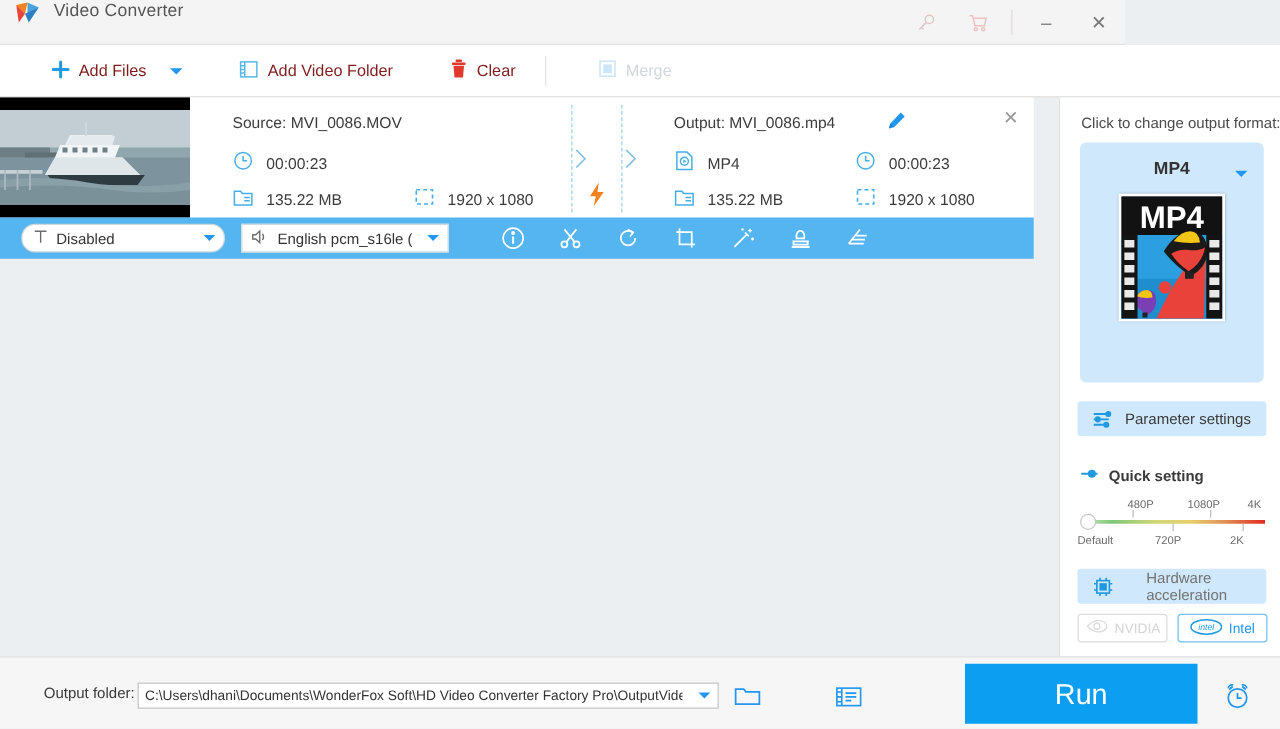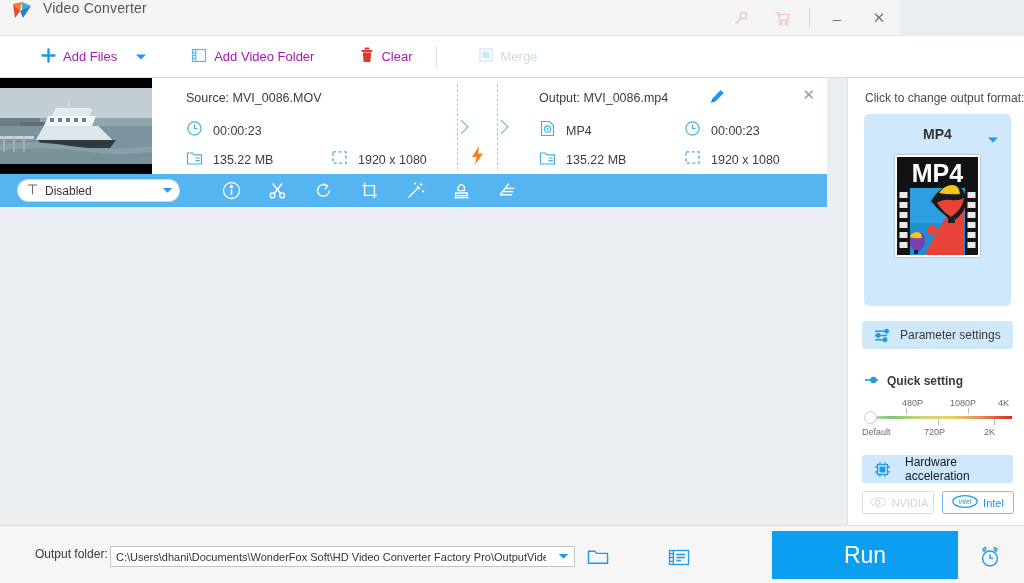--- a/index.html
+++ b/index.html
@@ -53,21 +53,21 @@
   .toolbar {
     position: absolute; left: 0; top: 36px;
     width: 1024px; height: 42px;
     background: #fff;
     border-bottom: 1px solid #dcdcdc;
     display: flex; align-items: center;
   }
   .tool-btn {
     display: flex; align-items: center; height: 42px;
     padding: 0 9px;
-    font-size: 13px; color: #a21caf;
+    font-size: 13px; color: #7f1d1d;
     white-space: nowrap;
   }
   .tool-btn .lbl { margin-left: 7px; }
   .tool-caret {
     width: 30px; height: 42px; display: flex;
     align-items: center; justify-content: center;
   }
   .tool-divider {
     width: 1px; height: 24px; background: #e2e2e2; margin: 0 14px;
   }
@@ -222,21 +222,21 @@
     position: absolute; left: 2px; top: 13px;
     width: 13px; height: 13px; border-radius: 50%;
     background: #fff; border: 1px solid #c7c7c7;
   }
   .hw-btn {
     position: absolute; left: 14px; top: 377px;
     width: 151px; height: 28px;
     background: #cfe8fb; border-radius: 3px;
     display: flex; align-items: center;
   }
-  .hw-btn .lbl { margin-left: 14px; font-size: 12px; color: #0f172a; }
+  .hw-btn .lbl { margin-left: 26px; font-size: 12px; color: #737373; }
   .gpu-row {
     position: absolute; left: 14px; top: 413px;
     display: flex; gap: 8px;
   }
   .gpu {
     width: 72px; height: 23px;
     border: 1px solid #dcdcdc; border-radius: 3px;
     display: flex; align-items: center; justify-content: center;
     font-size: 11px; color: #d4d4d4; background: #fff;
   }
@@ -532,20 +532,34 @@
         </svg>
       </span>
       <span class="sel-txt">Disabled</span>
       <span class="caret-box">
         <svg width="11" height="7" viewBox="0 0 11 7">
             <path d="M0.8 1 L5.5 5.8 L10.2 1 Z" fill="#2196f3"></path>
           </svg>
       </span>
     </div>
 
+    <div class="sel sel-aud">
+      <span>
+        <svg width="15" height="13" viewBox="0 0 15 13" fill="none" stroke="#6b6b6b" stroke-width="1.1">
+          <path d="M1.2 4.8 H3.6 L6.8 1.8 V11.2 L3.6 8.2 H1.2 Z"></path>
+          <path d="M9 4 q1.6 2.5 0 5"></path>
+        </svg>
+      </span>
+      <span class="sel-txt">English pcm_s16le (</span>
+      <span class="caret-box">
+        <svg width="11" height="7" viewBox="0 0 11 7">
+            <path d="M0.8 1 L5.5 5.8 L10.2 1 Z" fill="#2196f3"></path>
+          </svg>
+      </span>
+    </div>
 
     <div class="edit-icons">
       <span class="eicon">
         <svg width="19" height="19" viewBox="0 0 19 19" fill="none" stroke="#fff" stroke-width="1.3">
           <circle cx="9.5" cy="9.5" r="8"></circle>
             <path d="M9.5 8.2 V14" stroke-width="1.6"></path>
             <circle cx="9.5" cy="5.4" r="0.9" fill="#fff"></circle>
         </svg>
       </span>
       <span class="eicon">

